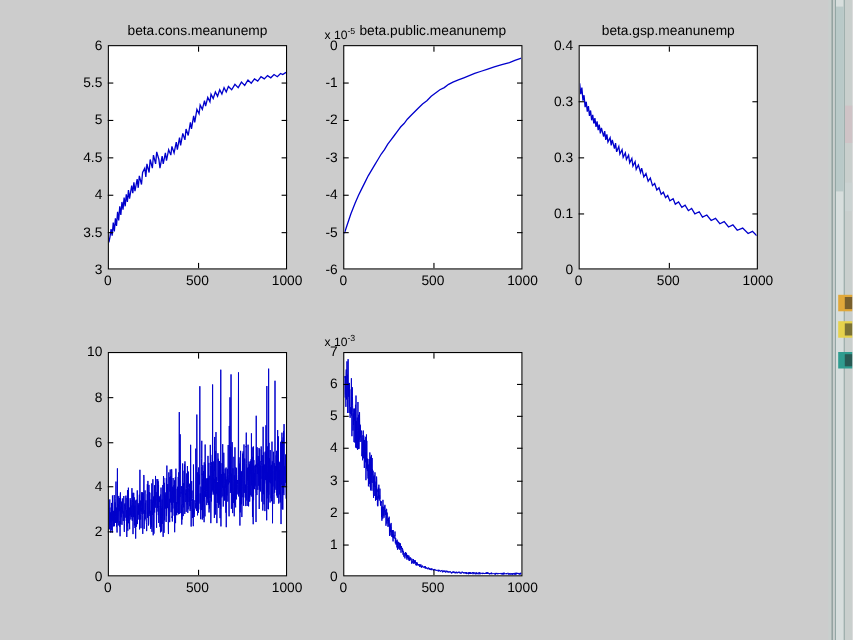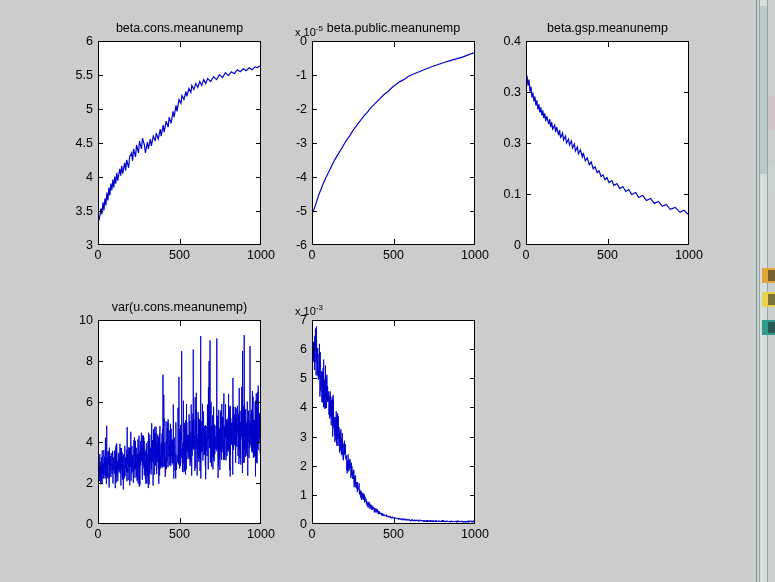--- a/index.html
+++ b/index.html
@@ -266,21 +266,20 @@
     <div class="tick-mark-y" style="top:75%;"></div>
     <div class="tick-mark-y right" style="top:25%;"></div>
     <div class="tick-mark-y right" style="top:50%;"></div>
     <div class="tick-mark-y right" style="top:75%;"></div>
     <div class="xtick-label" style="left:0%;">0</div>
     <div class="xtick-label" style="left:50%;">500</div>
     <div class="xtick-label" style="left:100%;">1000</div>
   </div>
 
   <div class="axes" style="left:98px; top:320px; width:163px; height:204px;">
-    <div class="axes-title">var(u.cons.meanunemp)</div>
     <div class="axes-frame">
       <svg class="trace-svg" viewBox="0 0 163 204" preserveAspectRatio="none">
         <polyline id="noisy-u" fill="none" stroke="#0000cc" stroke-width="0.9" points="0.00,142.39 0.16,142.52 0.33,143.30 0.49,161.75 0.65,143.72 0.82,134.39 0.98,157.39 1.14,153.80 1.31,146.21 1.47,156.16 1.63,164.78 1.79,159.81 1.96,141.85 2.12,142.31 2.28,154.47 2.45,137.56 2.61,162.45 2.77,143.88 2.94,158.41 3.10,164.84 3.26,130.71 3.43,146.06 3.59,154.23 3.75,148.29 3.92,146.98 4.08,144.96 4.24,159.04 4.41,145.74 4.57,144.82 4.73,155.55 4.89,130.31 5.06,158.94 5.22,143.96 5.38,145.55 5.55,147.88 5.71,137.11 5.87,150.09 6.04,155.86 6.20,138.38 6.36,133.33 6.53,117.96 6.69,148.92 6.85,141.81 7.02,159.34 7.18,143.86 7.34,155.02 7.51,164.73 7.67,136.84 7.83,105.81 7.99,155.58 8.16,149.72 8.32,149.29 8.48,138.57 8.65,158.23 8.81,141.71 8.97,131.67 9.14,131.13 9.30,135.97 9.46,145.15 9.63,133.07 9.79,138.92 9.95,159.53 10.12,154.21 10.28,168.17 10.44,130.57 10.61,127.89 10.77,140.50 10.93,157.11 11.10,140.56 11.26,150.74 11.42,147.52 11.58,143.56 11.75,136.33 11.91,146.92 12.07,157.65 12.24,141.70 12.40,133.42 12.56,145.83 12.73,144.59 12.89,147.43 13.05,145.17 13.22,154.19 13.38,148.37 13.54,149.82 13.71,131.21 13.87,146.31 14.03,161.55 14.20,164.13 14.36,156.74 14.52,139.06 14.68,140.21 14.85,137.87 15.01,151.10 15.17,140.77 15.34,143.33 15.50,132.40 15.66,130.88 15.83,141.72 15.99,153.97 16.15,144.26 16.32,149.40 16.48,168.82 16.64,132.92 16.81,158.98 16.97,137.01 17.13,125.79 17.30,160.09 17.46,163.05 17.62,127.33 17.78,149.74 17.95,123.56 18.11,156.21 18.27,141.14 18.44,149.25 18.60,142.03 18.76,142.08 18.93,154.73 19.09,161.72 19.25,144.15 19.42,140.67 19.58,133.21 19.74,148.88 19.91,140.71 20.07,135.03 20.23,152.76 20.40,139.87 20.56,150.42 20.72,149.18 20.88,150.09 21.05,134.41 21.21,124.00 21.37,150.58 21.54,154.03 21.70,136.93 21.86,133.14 22.03,128.27 22.19,166.19 22.35,146.90 22.52,139.99 22.68,150.55 22.84,128.30 23.01,148.93 23.17,141.98 23.33,132.45 23.50,158.20 23.66,147.60 23.82,140.22 23.98,160.62 24.15,137.68 24.31,135.43 24.47,152.30 24.64,170.31 24.80,150.55 24.96,150.67 25.13,134.59 25.29,159.42 25.45,158.59 25.62,154.57 25.78,153.27 25.94,157.03 26.11,126.05 26.27,156.82 26.43,147.92 26.60,145.29 26.76,147.01 26.92,137.76 27.09,148.42 27.25,140.40 27.41,139.13 27.57,152.75 27.74,151.49 27.90,137.03 28.06,130.00 28.23,161.86 28.39,133.07 28.55,107.15 28.72,136.56 28.88,144.77 29.04,135.41 29.21,152.81 29.37,148.55 29.53,160.76 29.70,142.32 29.86,145.50 30.02,135.18 30.19,127.70 30.35,148.04 30.51,131.56 30.67,137.93 30.84,127.86 31.00,149.37 31.16,165.98 31.33,138.97 31.49,128.57 31.65,147.45 31.82,132.51 31.98,135.52 32.14,111.90 32.31,114.92 32.47,161.34 32.63,149.01 32.80,144.10 32.96,153.76 33.12,138.44 33.29,126.06 33.45,152.53 33.61,137.80 33.77,147.72 33.94,140.46 34.10,135.18 34.26,151.58 34.43,155.46 34.59,157.40 34.75,163.44 34.92,159.82 35.08,129.68 35.24,129.24 35.41,120.30 35.57,151.17 35.73,138.19 35.90,117.34 36.06,133.08 36.22,140.24 36.39,158.31 36.55,150.32 36.71,143.13 36.87,121.01 37.04,149.59 37.20,127.72 37.36,147.25 37.53,141.04 37.69,128.15 37.85,136.35 38.02,151.34 38.18,157.35 38.34,144.76 38.51,161.37 38.67,147.64 38.83,134.39 39.00,139.71 39.16,159.72 39.32,140.60 39.49,119.62 39.65,164.09 39.81,135.16 39.97,148.65 40.14,147.65 40.30,136.09 40.46,115.86 40.63,131.66 40.79,167.27 40.95,137.90 41.12,131.62 41.28,140.64 41.44,165.79 41.61,146.30 41.77,140.62 41.93,121.30 42.10,146.38 42.26,132.31 42.42,129.77 42.59,139.10 42.75,129.89 42.91,112.79 43.08,141.92 43.24,131.71 43.40,131.61 43.56,127.67 43.73,152.45 43.89,160.40 44.05,137.48 44.22,115.67 44.38,120.25 44.54,135.53 44.71,130.52 44.87,142.17 45.03,115.79 45.20,145.54 45.36,117.72 45.52,148.73 45.69,121.07 45.85,155.95 46.01,132.13 46.18,131.12 46.34,131.86 46.50,136.58 46.66,132.50 46.83,141.91 46.99,159.48 47.15,140.25 47.32,157.68 47.48,164.58 47.64,129.85 47.81,151.37 47.97,123.48 48.13,139.67 48.30,141.70 48.46,163.83 48.62,158.28 48.79,146.82 48.95,134.48 49.11,156.87 49.28,141.34 49.44,149.14 49.60,121.16 49.76,148.50 49.93,168.69 50.09,123.13 50.25,112.88 50.42,119.49 50.58,114.50 50.74,165.02 50.91,146.68 51.07,119.09 51.23,152.99 51.40,153.58 51.56,130.14 51.72,136.52 51.89,134.18 52.05,142.75 52.21,130.50 52.38,127.89 52.54,134.03 52.70,155.07 52.86,114.80 53.03,149.61 53.19,142.30 53.35,103.27 53.52,135.38 53.68,122.87 53.84,142.37 54.01,135.68 54.17,120.24 54.33,125.89 54.50,139.55 54.66,161.79 54.82,166.13 54.99,131.13 55.15,109.53 55.31,144.27 55.48,141.44 55.64,139.19 55.80,133.79 55.96,155.20 56.13,113.90 56.29,127.16 56.45,106.91 56.62,137.18 56.78,113.02 56.94,130.89 57.11,113.25 57.27,146.09 57.43,131.08 57.60,139.33 57.76,106.66 57.92,110.65 58.09,151.41 58.25,149.82 58.41,154.62 58.58,131.19 58.74,122.70 58.90,142.67 59.07,114.67 59.23,129.47 59.39,123.97 59.55,137.23 59.72,125.01 59.88,121.23 60.04,149.27 60.21,139.42 60.37,116.87 60.53,164.46 60.70,135.48 60.86,143.26 61.02,115.64 61.19,113.91 61.35,156.11 61.51,132.33 61.68,106.12 61.84,144.62 62.00,148.66 62.17,136.76 62.33,144.33 62.49,148.86 62.65,136.11 62.82,124.61 62.98,138.09 63.14,122.71 63.31,146.58 63.47,141.92 63.63,125.22 63.80,113.70 63.96,131.32 64.12,147.99 64.29,109.50 64.45,139.34 64.61,133.34 64.78,54.17 64.94,114.22 65.10,147.55 65.27,117.07 65.43,132.08 65.59,74.52 65.75,106.42 65.92,98.34 66.08,121.92 66.24,146.80 66.41,127.52 66.57,129.01 66.73,124.41 66.90,122.20 67.06,157.45 67.22,139.62 67.39,152.75 67.55,138.57 67.71,139.37 67.88,101.33 68.04,118.92 68.20,132.99 68.37,149.63 68.53,119.45 68.69,133.07 68.85,141.63 69.02,129.90 69.18,108.01 69.34,121.66 69.51,116.66 69.67,102.11 69.83,147.63 70.00,99.40 70.16,113.75 70.32,128.26 70.49,129.79 70.65,129.16 70.81,136.76 70.98,125.23 71.14,145.77 71.30,136.62 71.47,124.27 71.63,110.47 71.79,129.29 71.95,127.44 72.12,139.10 72.28,103.73 72.44,132.07 72.61,146.71 72.77,124.55 72.93,143.47 73.10,108.75 73.26,120.85 73.42,123.39 73.59,128.22 73.75,136.62 73.91,135.75 74.08,120.16 74.24,124.09 74.40,140.60 74.57,132.69 74.73,144.88 74.89,119.23 75.06,142.89 75.22,84.20 75.38,118.55 75.54,132.86 75.71,159.27 75.87,136.35 76.03,135.77 76.20,117.50 76.36,133.05 76.52,126.23 76.69,143.03 76.85,143.08 77.01,151.31 77.18,133.78 77.34,144.87 77.50,143.33 77.67,158.90 77.83,102.27 77.99,124.60 78.16,147.85 78.32,143.09 78.48,150.49 78.64,143.03 78.81,143.25 78.97,143.57 79.13,135.10 79.30,139.07 79.46,141.93 79.62,142.43 79.79,137.15 79.95,87.71 80.11,101.53 80.28,102.88 80.44,143.18 80.60,130.67 80.77,144.96 80.93,56.44 81.09,106.23 81.26,131.07 81.42,109.45 81.58,148.95 81.74,130.21 81.91,122.72 82.07,133.41 82.23,138.62 82.40,146.63 82.56,105.02 82.72,143.58 82.89,130.23 83.05,111.41 83.21,112.01 83.38,120.59 83.54,120.02 83.70,30.43 83.87,138.15 84.03,128.84 84.19,136.41 84.36,129.10 84.52,152.51 84.68,122.63 84.84,123.35 85.01,144.11 85.17,104.00 85.33,96.87 85.50,80.52 85.66,112.01 85.82,110.72 85.99,152.82 86.15,115.92 86.31,141.42 86.48,102.92 86.64,151.37 86.80,141.11 86.97,111.79 87.13,108.28 87.29,136.10 87.46,129.04 87.62,155.24 87.78,100.27 87.94,126.38 88.11,134.46 88.27,135.99 88.43,149.93 88.60,83.95 88.76,131.92 88.92,102.33 89.09,131.67 89.25,117.82 89.41,126.30 89.58,118.60 89.74,115.05 89.90,126.83 90.07,139.57 90.23,125.69 90.39,133.30 90.56,129.60 90.72,134.07 90.88,114.92 91.05,137.40 91.21,94.38 91.37,124.39 91.53,114.87 91.70,139.41 91.86,114.65 92.02,100.78 92.19,146.30 92.35,135.93 92.51,142.68 92.68,142.12 92.84,112.61 93.00,125.79 93.17,132.97 93.33,84.26 93.49,103.40 93.66,128.04 93.82,156.14 93.98,142.31 94.15,127.07 94.31,136.23 94.47,130.16 94.63,100.06 94.80,127.68 94.96,103.94 95.12,93.40 95.29,126.14 95.45,28.79 95.61,106.94 95.78,108.40 95.94,129.99 96.10,99.52 96.27,112.97 96.43,128.69 96.59,115.21 96.76,119.42 96.92,115.65 97.08,151.40 97.25,84.56 97.41,76.99 97.57,108.19 97.73,102.63 97.90,101.66 98.06,148.23 98.22,89.86 98.39,123.71 98.55,72.51 98.71,94.51 98.88,129.07 99.04,114.00 99.20,138.14 99.37,156.10 99.53,143.79 99.69,127.72 99.86,130.68 100.02,118.30 100.18,137.45 100.35,91.93 100.51,117.29 100.67,97.02 100.83,120.16 101.00,142.11 101.16,107.92 101.32,130.52 101.49,124.71 101.65,118.43 101.81,99.07 101.98,139.04 102.14,101.45 102.30,151.52 102.47,100.60 102.63,115.95 102.79,143.15 102.96,15.25 103.12,159.10 103.28,128.13 103.45,124.76 103.61,111.18 103.77,123.72 103.93,132.52 104.10,101.06 104.26,113.41 104.42,111.09 104.59,123.48 104.75,83.63 104.91,131.40 105.08,109.33 105.24,140.90 105.40,109.29 105.57,111.91 105.73,91.49 105.89,101.54 106.06,125.74 106.22,122.33 106.38,135.31 106.55,119.44 106.71,110.42 106.87,135.14 107.04,106.07 107.20,122.29 107.36,123.74 107.52,113.33 107.69,146.55 107.85,105.06 108.01,159.82 108.18,131.02 108.34,123.07 108.50,115.97 108.67,130.73 108.83,122.16 108.99,117.10 109.16,106.23 109.32,123.00 109.48,136.36 109.65,106.33 109.81,84.39 109.97,111.79 110.14,120.50 110.30,119.26 110.46,136.38 110.62,149.87 110.79,66.90 110.95,117.10 111.11,118.89 111.28,116.35 111.44,40.60 111.60,79.25 111.77,128.32 111.93,127.12 112.09,86.01 112.26,111.95 112.42,19.56 112.58,107.27 112.75,142.91 112.91,110.71 113.07,126.03 113.24,102.38 113.40,81.71 113.56,84.32 113.72,128.63 113.89,146.90 114.05,120.11 114.21,105.78 114.38,117.70 114.54,137.55 114.70,131.40 114.87,125.99 115.03,95.24 115.19,111.98 115.36,149.84 115.52,112.14 115.68,117.71 115.85,139.27 116.01,86.50 116.17,111.33 116.34,115.18 116.50,138.57 116.66,141.65 116.82,104.74 116.99,128.72 117.15,116.48 117.31,134.32 117.48,105.66 117.64,129.40 117.80,126.27 117.97,124.87 118.13,118.06 118.29,116.52 118.46,120.76 118.62,128.89 118.78,129.82 118.95,111.36 119.11,85.93 119.27,17.67 119.44,131.61 119.60,120.53 119.76,95.66 119.92,98.85 120.09,128.74 120.25,107.84 120.41,101.41 120.58,158.35 120.74,111.25 120.90,146.24 121.07,115.08 121.23,89.75 121.39,113.87 121.56,138.61 121.72,108.95 121.88,138.74 122.05,113.86 122.21,108.56 122.37,150.52 122.54,129.86 122.70,122.21 122.86,114.45 123.03,100.66 123.19,92.25 123.35,132.32 123.51,90.18 123.68,135.28 123.84,138.37 124.00,140.14 124.17,116.41 124.33,83.89 124.49,124.30 124.66,128.31 124.82,117.28 124.98,96.82 125.15,101.26 125.31,122.64 125.47,132.61 125.64,125.61 125.80,120.72 125.96,140.45 126.13,85.41 126.29,86.45 126.45,73.02 126.61,101.72 126.78,128.73 126.94,135.28 127.10,106.95 127.27,140.31 127.43,121.38 127.59,106.85 127.76,105.23 127.92,115.15 128.08,84.08 128.25,117.25 128.41,104.92 128.57,140.72 128.74,112.01 128.90,110.83 129.06,99.55 129.23,133.12 129.39,102.24 129.55,136.35 129.71,132.96 129.88,123.08 130.04,103.77 130.20,110.81 130.37,99.27 130.53,130.41 130.69,118.49 130.86,97.47 131.02,131.73 131.18,73.65 131.35,121.45 131.51,106.10 131.67,107.41 131.84,86.55 132.00,118.50 132.16,150.36 132.33,111.00 132.49,95.25 132.65,130.43 132.81,157.11 132.98,85.72 133.14,135.02 133.30,102.21 133.47,98.33 133.63,114.01 133.79,111.05 133.96,110.04 134.12,124.91 134.28,103.41 134.45,117.51 134.61,121.69 134.77,102.44 134.94,105.67 135.10,123.14 135.26,129.01 135.43,155.10 135.59,57.53 135.75,104.41 135.91,86.92 136.08,123.65 136.24,130.32 136.40,86.40 136.57,93.50 136.73,110.84 136.89,101.38 137.06,125.53 137.22,115.61 137.38,94.47 137.55,99.68 137.71,104.22 137.87,121.18 138.04,121.87 138.20,87.07 138.36,143.13 138.53,97.02 138.69,125.12 138.85,88.22 139.02,120.94 139.18,99.05 139.34,122.23 139.50,127.04 139.67,103.22 139.83,112.30 139.99,115.43 140.16,85.69 140.32,88.78 140.48,100.34 140.65,102.97 140.81,136.38 140.97,97.58 141.14,93.70 141.30,129.47 141.46,103.88 141.63,144.54 141.79,125.81 141.95,67.68 142.12,127.96 142.28,97.66 142.44,129.56 142.60,91.19 142.77,138.78 142.93,112.51 143.09,102.30 143.26,110.13 143.42,137.28 143.58,145.06 143.75,119.09 143.91,90.39 144.07,91.97 144.24,116.58 144.40,112.83 144.56,66.29 144.73,106.00 144.89,119.67 145.05,79.18 145.22,153.48 145.38,30.25 145.54,133.39 145.70,109.23 145.87,124.15 146.03,127.70 146.19,85.60 146.36,105.95 146.52,143.12 146.68,94.91 146.85,143.36 147.01,14.28 147.17,130.04 147.34,82.43 147.50,115.34 147.66,96.56 147.83,118.55 147.99,98.92 148.15,125.63 148.32,137.17 148.48,89.05 148.64,119.53 148.80,116.92 148.97,108.08 149.13,103.97 149.29,133.25 149.46,102.62 149.62,118.08 149.78,136.01 149.95,110.95 150.11,81.28 150.27,116.58 150.44,99.35 150.60,156.23 150.76,108.34 150.93,122.49 151.09,119.43 151.25,102.31 151.42,90.57 151.58,98.23 151.74,129.94 151.90,138.44 152.07,135.46 152.23,101.04 152.39,102.52 152.56,128.18 152.72,106.79 152.88,25.39 153.05,107.52 153.21,116.89 153.37,103.65 153.54,124.18 153.70,125.46 153.86,113.37 154.03,93.92 154.19,108.00 154.35,89.73 154.52,130.70 154.68,97.47 154.84,128.38 155.01,132.76 155.17,80.80 155.33,70.68 155.49,132.37 155.66,100.58 155.82,102.11 155.98,76.43 156.15,103.51 156.31,138.15 156.47,99.60 156.64,105.88 156.80,125.46 156.96,107.91 157.13,129.76 157.29,100.39 157.45,122.03 157.62,137.20 157.78,100.15 157.94,136.39 158.11,81.45 158.27,115.22 158.43,156.97 158.59,83.30 158.76,120.83 158.92,80.22 159.08,98.88 159.25,73.08 159.41,143.01 159.57,80.73 159.74,90.95 159.90,117.16 160.06,143.72 160.23,116.81 160.39,77.35 160.55,128.17 160.72,71.57 160.88,80.55 161.04,130.38 161.21,65.20 161.37,97.25 161.53,106.93 161.69,104.83 161.86,122.05 162.02,103.74 162.18,105.20 162.35,112.20 162.51,93.09 162.67,119.11 162.84,110.01 163.00,133.67"></polyline>
       </svg>
       <div class="tick-mark-x" style="left:81px; bottom:0; top:auto;"></div>
       <div class="tick-mark-x" style="left:81px; top:0;"></div>
     </div>
     <div class="ytick-label" style="top:0%;">10</div>
     <div class="ytick-label" style="top:20%;">8</div>
     <div class="ytick-label" style="top:40%;">6</div>

